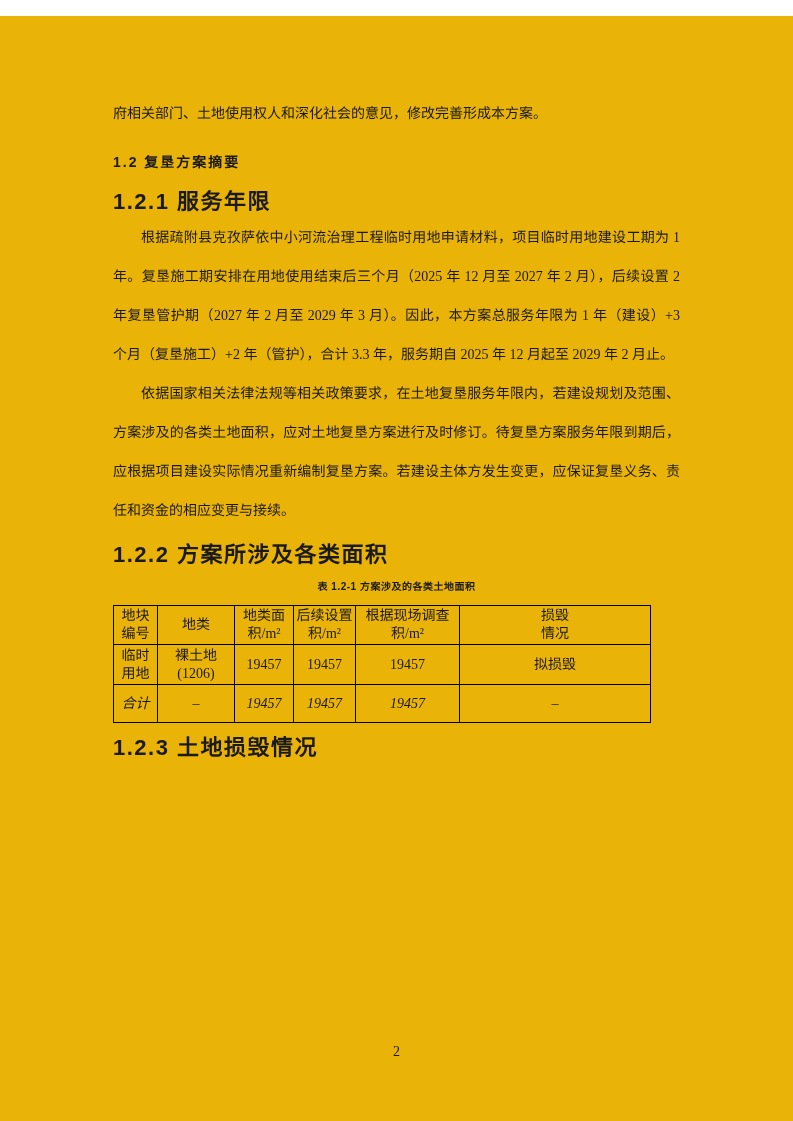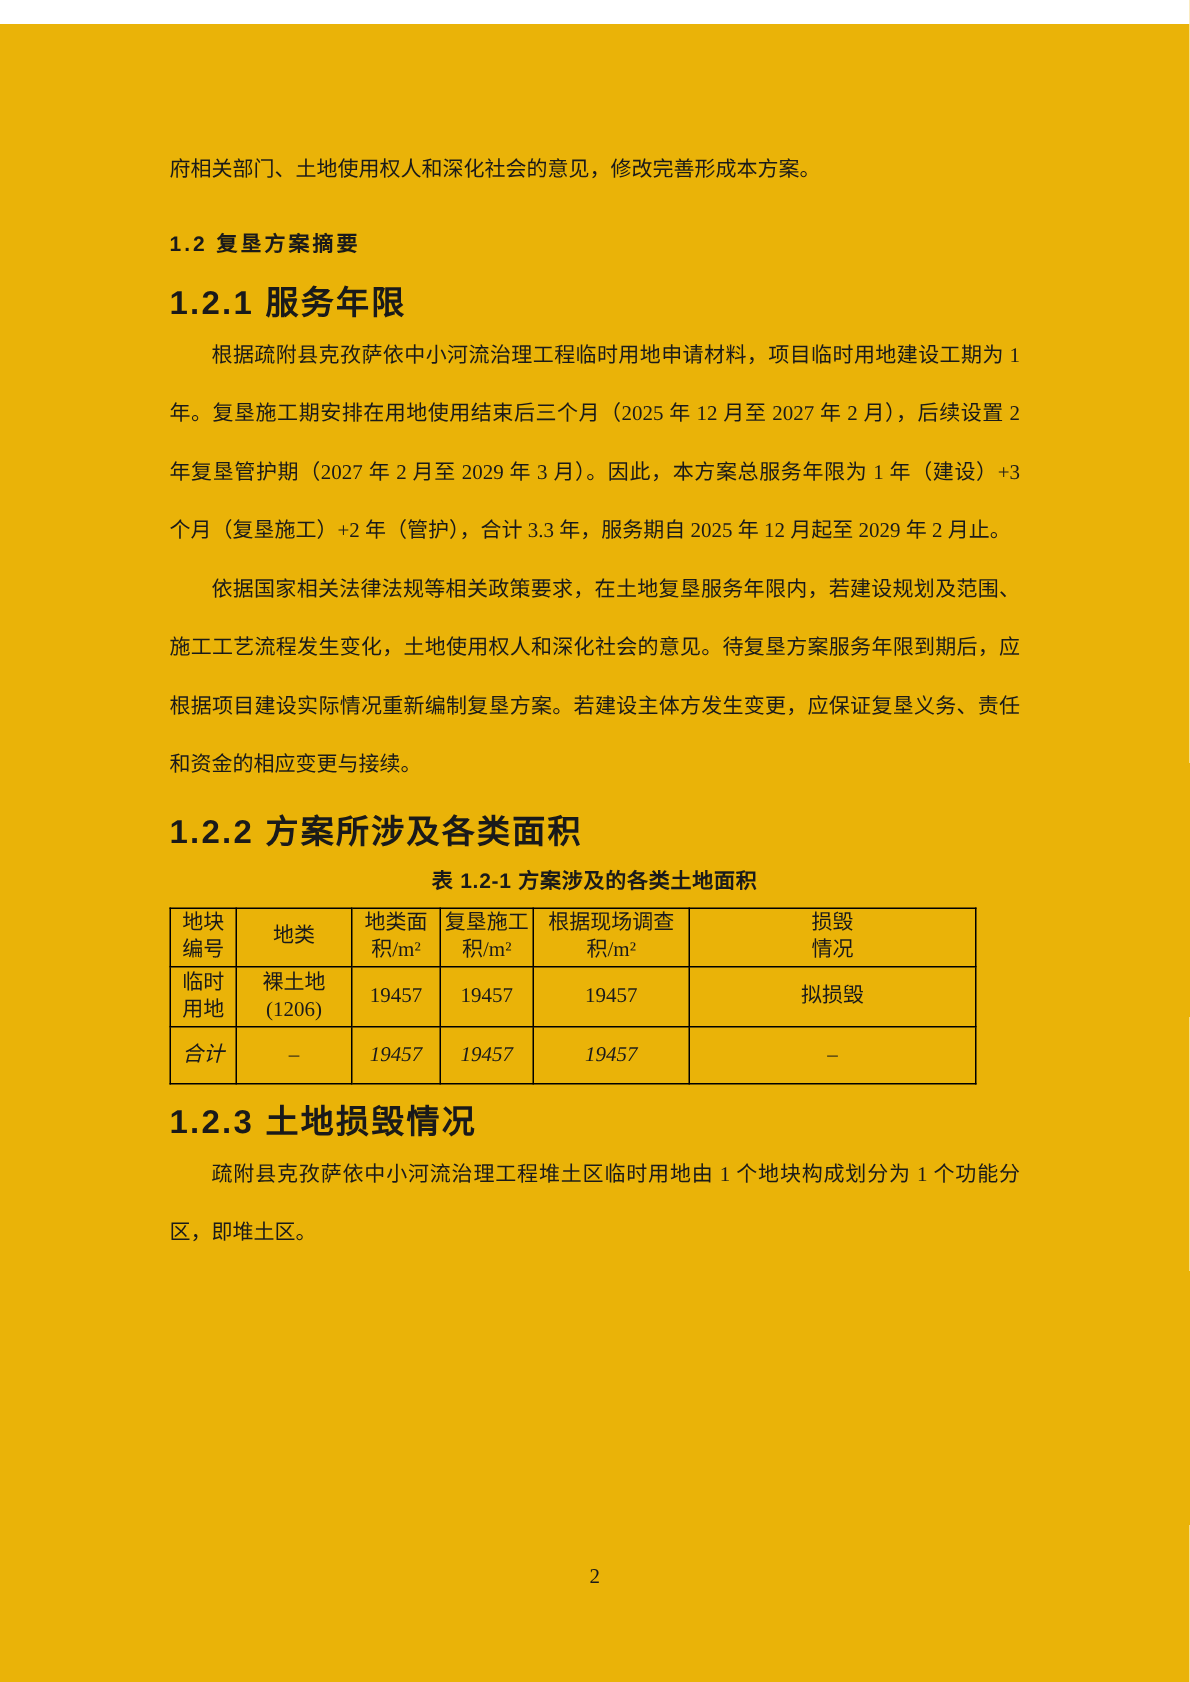--- a/index.html
+++ b/index.html
@@ -42,21 +42,21 @@
     font-size: 22px;
     font-weight: bold;
     line-height: 28px;
     letter-spacing: 1.5px;
     color: #1a1a1a;
   }
   .table-caption {
     margin: 6px 0 6px 0;
     text-align: center;
     font-family: "Liberation Sans", "DejaVu Sans", sans-serif;
-    font-size: 14px;
+    font-size: 10px;
     font-weight: bold;
     line-height: 24px;
     letter-spacing: 0.5px;
   }
   table.land-table {
     border-collapse: collapse;
     table-layout: fixed;
     width: 537px;
     margin: 0;
   }
@@ -89,21 +89,21 @@
 <body>
 
 <div class="page">
 
   <p class="body">府相关部门、土地使用权人和深化社会的意见，修改完善形成本方案。</p>
 
   <h2 class="sec">1.2 复垦方案摘要</h2>
 
   <h3 class="subsec">1.2.1 服务年限</h3>
   <p class="body indent">根据疏附县克孜萨依中小河流治理工程临时用地申请材料，项目临时用地建设工期为 1 年。复垦施工期安排在用地使用结束后三个月（2025 年 12 月至 2027 年 2 月），后续设置 2 年复垦管护期（2027 年 2 月至 2029 年 3 月）。因此，本方案总服务年限为 1 年（建设）+3 个月（复垦施工）+2 年（管护），合计 3.3 年，服务期自 2025 年 12 月起至 2029 年 2 月止。</p>
-  <p class="body indent">依据国家相关法律法规等相关政策要求，在土地复垦服务年限内，若建设规划及范围、施工工艺流程发生变化，土地使用权人和深化社会的意见。待复垦方案服务年限到期后，应根据项目建设实际情况重新编制复垦方案。若建设主体方发生变更，应保证复垦义务、责任和资金的相应变更与接续。</p>
+  <p class="body indent">依据国家相关法律法规等相关政策要求，在土地复垦服务年限内，若建设规划及范围、方案涉及的各类土地面积，应对土地复垦方案进行及时修订。待复垦方案服务年限到期后，应根据项目建设实际情况重新编制复垦方案。若建设主体方发生变更，应保证复垦义务、责任和资金的相应变更与接续。</p>
 
   <h3 class="subsec">1.2.2 方案所涉及各类面积</h3>
 
   <div class="table-caption">表 1.2-1 方案涉及的各类土地面积</div>
 
   <table class="land-table">
     <colgroup>
       <col style="width:44px">
       <col style="width:77px">
       <col style="width:59px">
@@ -111,21 +111,21 @@
       <col style="width:104px">
       <col style="width:191px">
     </colgroup>
     <thead>
       <tr class="hdr-row">
         <th>地块
 编号</th>
         <th>地类</th>
         <th>地类面
 积/m²</th>
-        <th>复垦施工
+        <th>后续设置
 积/m²</th>
         <th>根据现场调查
 积/m²</th>
         <th>损毁
 情况</th>
       </tr>
     </thead>
     <tbody>
       <tr class="data-row-1">
         <td>临时
@@ -142,17 +142,16 @@
         <td>–</td>
         <td>19457</td>
         <td>19457</td>
         <td>19457</td>
         <td>–</td>
       </tr>
     </tbody>
   </table>
 
   <h3 class="subsec">1.2.3 土地损毁情况</h3>
-  <p class="body indent">疏附县克孜萨依中小河流治理工程堆土区临时用地由 1 个地块构成划分为 1 个功能分区，即堆土区。</p>
 
   <div class="page-number">2</div>
 
 </div>
 
 </body></html>

